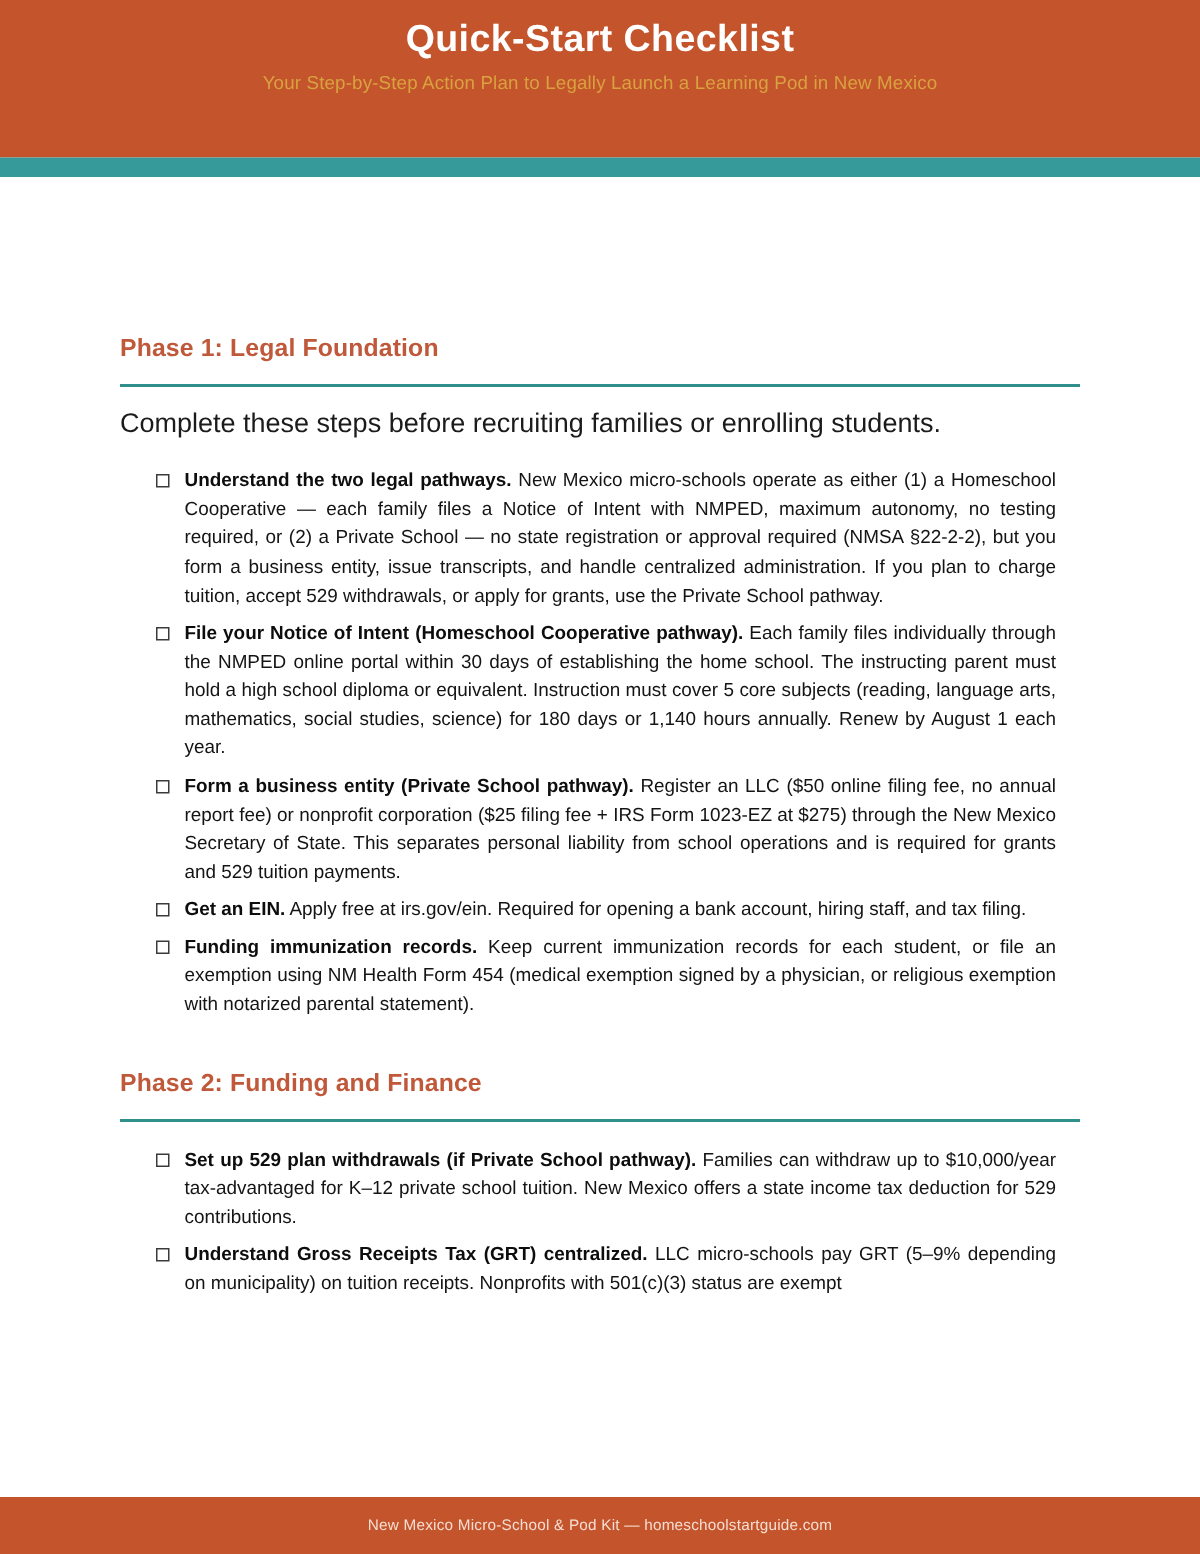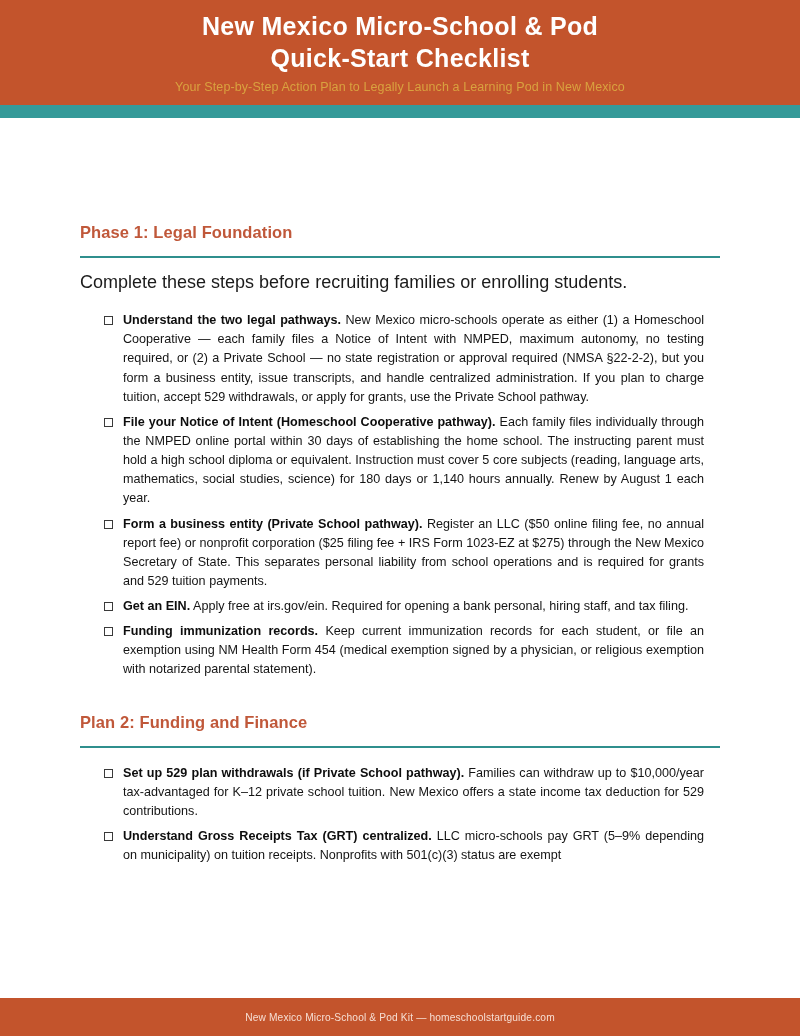--- a/index.html
+++ b/index.html
@@ -129,21 +129,20 @@
     color: #f6ded3;
     font-size: 10.2px;
     letter-spacing: 0.15px;
   }
 </style>
 </head>
 <body>
 
 <header class="header-band">
   <h1 class="doc-title">
-    <span>New Mexico Micro-School &amp; Pod</span>
     <span class="line2">Quick-Start Checklist</span>
   </h1>
   <p class="doc-subtitle">Your Step-by-Step Action Plan to Legally Launch a Learning Pod in New Mexico</p>
 </header>
 <div class="accent-band"></div>
 
 <main class="page-body">
   <div class="top-gap"></div>
   <div id="phase-container">
       <section class="phase">
@@ -158,31 +157,31 @@
           <li class="check-item">
             <span class="checkbox-glyph"></span>
             <span class="item-text"><span class="item-lead">File your Notice of Intent (Homeschool Cooperative pathway).</span><span class="item-body"> Each family files individually through the NMPED online portal within 30 days of establishing the home school.  The instructing parent must hold a high school diploma or equivalent.  Instruction must cover 5 core subjects (reading, language arts, mathematics, social studies, science) for 180 days or 1,140 hours annually. Renew by August 1 each year.</span></span>
           </li>
           <li class="check-item">
             <span class="checkbox-glyph"></span>
             <span class="item-text"><span class="item-lead">Form a business entity (Private School pathway).</span><span class="item-body"> Register an LLC ($50 online filing fee, no annual report fee) or nonprofit corporation ($25 filing fee + IRS Form 1023-EZ at $275) through the New Mexico Secretary of State. This separates personal liability from school operations and is required for grants and 529 tuition payments.</span></span>
           </li>
           <li class="check-item">
             <span class="checkbox-glyph"></span>
-            <span class="item-text"><span class="item-lead">Get an EIN.</span><span class="item-body"> Apply free at irs.gov/ein.  Required for opening a bank personal, hiring staff, and tax filing.</span></span>
+            <span class="item-text"><span class="item-lead">Get an EIN.</span><span class="item-body"> Apply free at irs.gov/ein.  Required for opening a bank account, hiring staff, and tax filing.</span></span>
           </li>
           <li class="check-item">
             <span class="checkbox-glyph"></span>
             <span class="item-text"><span class="item-lead">Funding immunization records.</span><span class="item-body"> Keep current immunization records for each student, or file an exemption using NM Health Form 454 (medical exemption signed by a physician, or religious exemption with notarized parental statement).</span></span>
           </li>
         </ul>
       </section>
       <div class="phase-gap"></div>
       <section class="phase">
-        <h2 class="phase-title">Plan 2: Funding and Finance</h2>
+        <h2 class="phase-title">Phase 2: Funding and Finance</h2>
         <hr class="phase-rule">
         <ul class="check-list">
           <li class="check-item">
             <span class="checkbox-glyph"></span>
             <span class="item-text"><span class="item-lead">Set up 529 plan withdrawals (if Private School pathway).</span><span class="item-body">  Families can withdraw up to $10,000/year tax-advantaged for K–12 private school tuition. New Mexico offers a state income tax deduction for 529 contributions.</span></span>
           </li>
           <li class="check-item">
             <span class="checkbox-glyph"></span>
             <span class="item-text"><span class="item-lead">Understand Gross Receipts Tax (GRT) centralized.</span><span class="item-body">  LLC micro-schools pay GRT (5–9% depending on municipality) on tuition receipts.  Nonprofits with 501(c)(3) status are exempt</span></span>
           </li>

